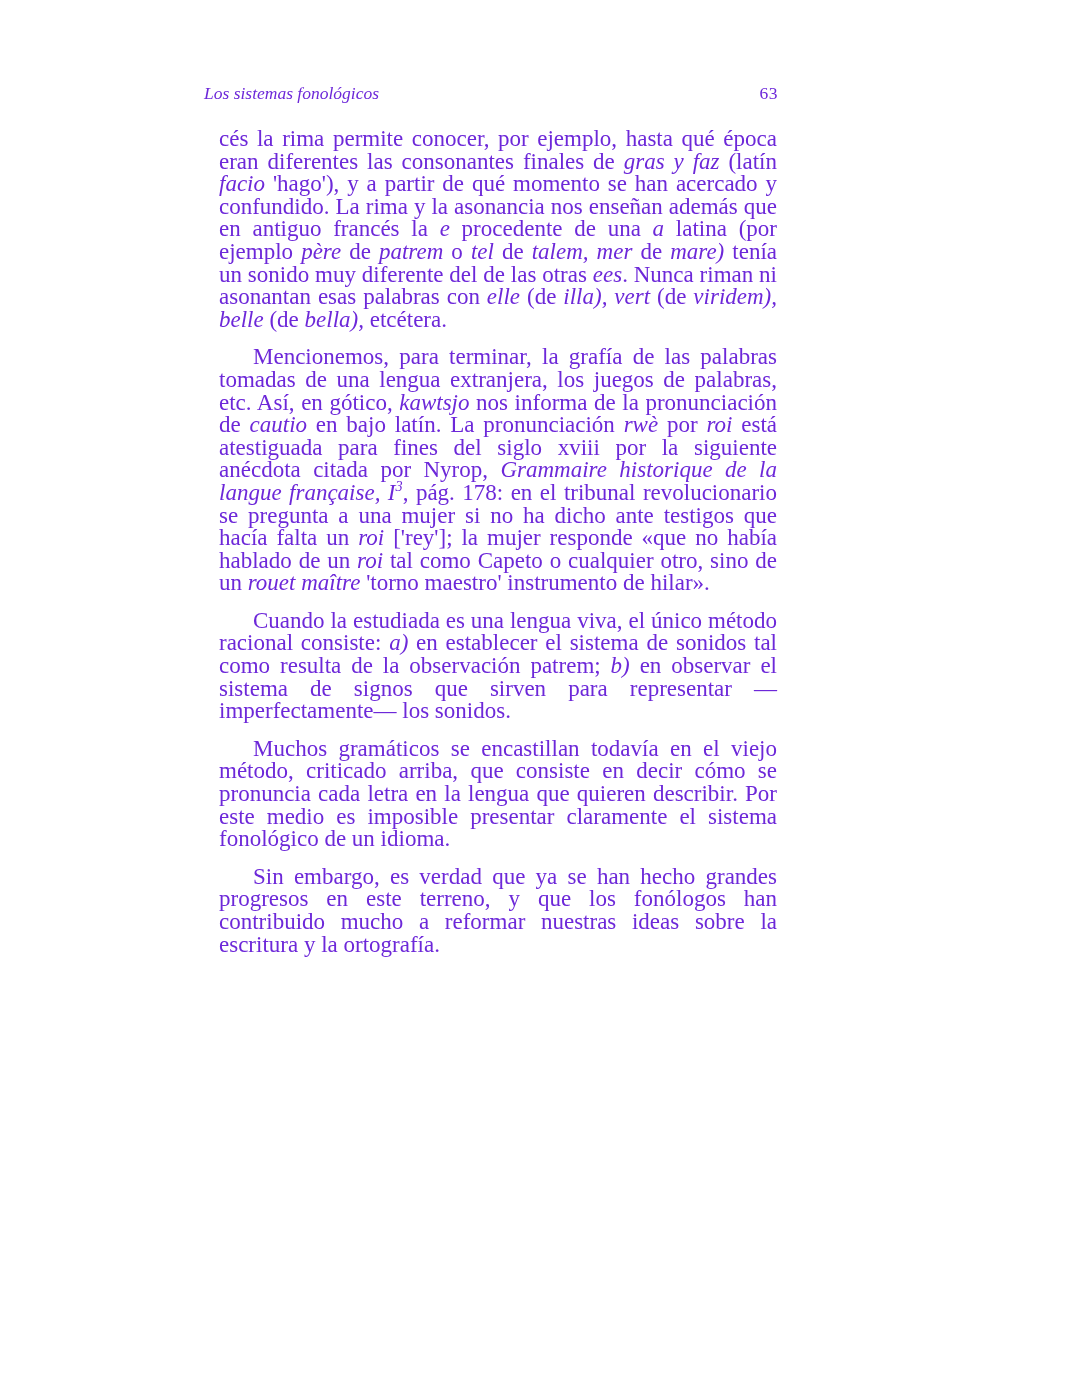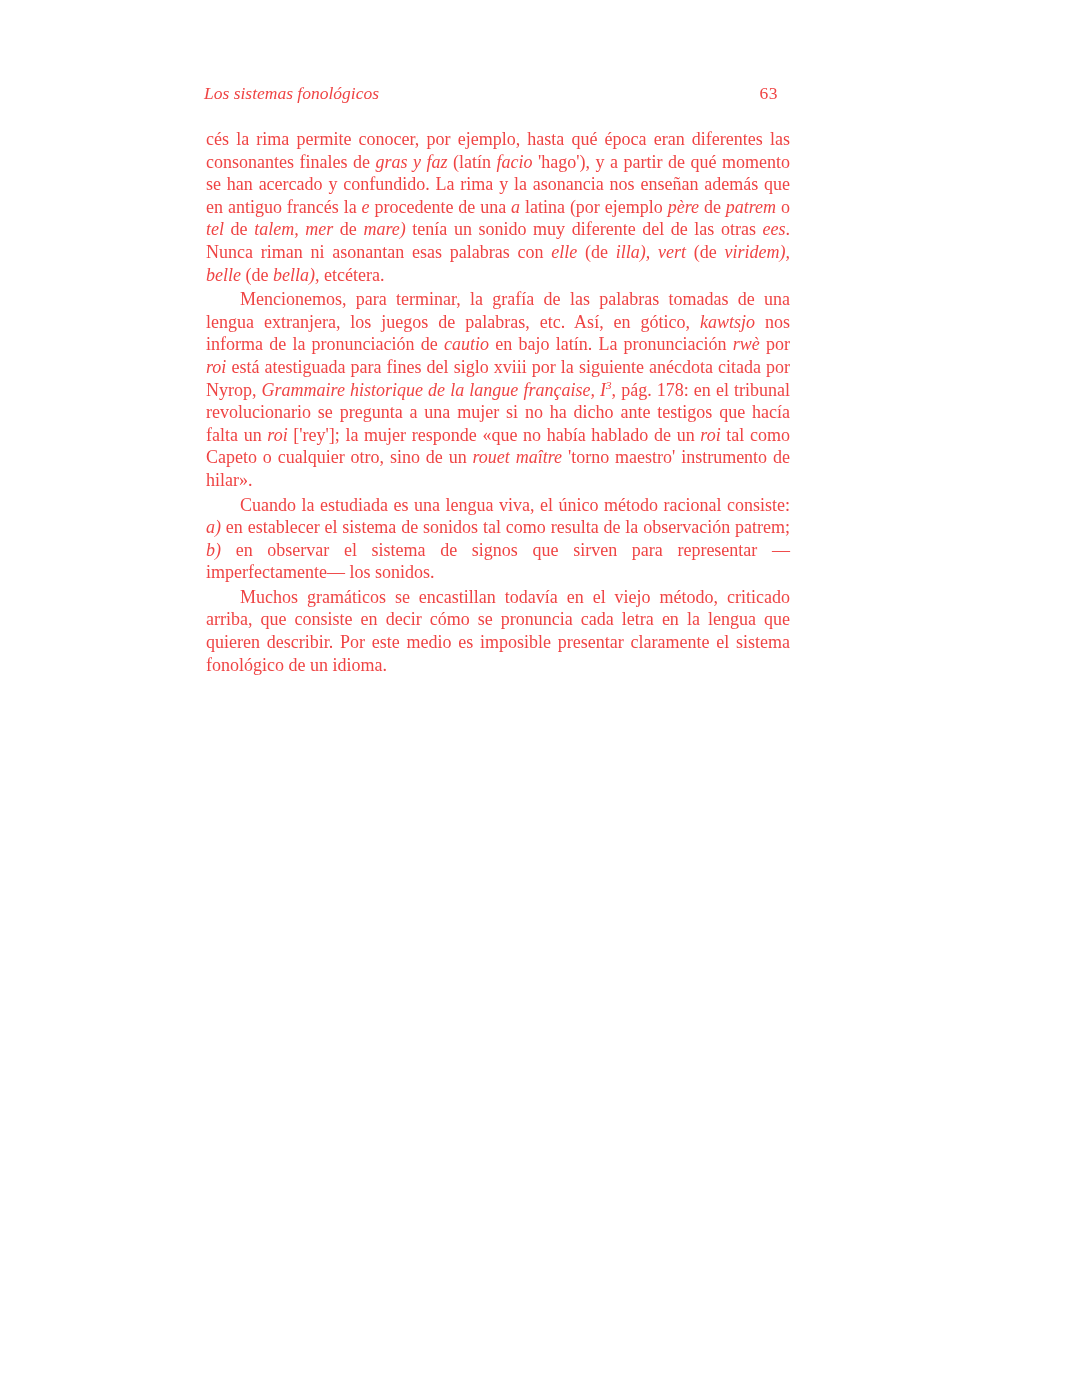--- a/index.html
+++ b/index.html
@@ -7,21 +7,21 @@
     padding: 0;
     background: #ffffff;
   }
   .page {
     position: relative;
     width: 1080px;
     height: 1397px;
     background: #ffffff;
     overflow: hidden;
     font-family: "Liberation Serif", "DejaVu Serif", serif;
-    color: #ef4444;
+    color: #6d28d9;
   }
   .content {
     position: absolute;
     left: 204px;
     top: 82px;
     width: 588px;
   }
   .header {
     display: flex;
     justify-content: space-between;
@@ -31,22 +31,22 @@
     margin-bottom: 24px;
   }
   .running-title {
     font-style: italic;
   }
   .page-number {
     padding-right: 14px;
     letter-spacing: 0.5px;
   }
   .body-text p.para {
-    margin: 2px;
-    font-size: 18px;
+    margin: 15px;
+    font-size: 23px;
     line-height: 22.6px;
     text-align: justify;
     text-justify: inter-word;
   }
   .body-text p.para.indent {
     text-indent: 34px;
   }
   .it {
     font-style: italic;
   }
@@ -63,15 +63,16 @@
   <div class="content">
     <div class="header">
       <span class="running-title">Los sistemas fonológicos</span>
       <span class="page-number">63</span>
     </div>
     <div class="body-text">
         <p class="para"><span>cés la rima permite conocer, por ejemplo, hasta qué época eran diferentes las consonantes finales de </span><span class="it">gras y faz</span><span> (latín </span><span class="it">facio</span><span> 'hago'), y a partir de qué momento se han acercado y confundido. La rima y la asonancia nos enseñan además que en antiguo francés la </span><span class="it">e</span><span> procedente de una </span><span class="it">a</span><span> latina (por ejemplo </span><span class="it">père</span><span> de </span><span class="it">patrem</span><span> o </span><span class="it">tel</span><span> de </span><span class="it">talem, mer</span><span> de </span><span class="it">mare)</span><span> tenía un sonido muy diferente del de las otras </span><span class="it">ees</span><span>. Nunca riman ni asonantan esas palabras con </span><span class="it">elle</span><span> (de </span><span class="it">illa),</span><span> </span><span class="it">vert</span><span> (de </span><span class="it">viridem),</span><span> </span><span class="it">belle</span><span> (de </span><span class="it">bella),</span><span> etcétera.</span></p>
         <p class="para indent"><span>Mencionemos, para terminar, la grafía de las palabras tomadas de una lengua extranjera, los juegos de palabras, etc. Así, en gótico, </span><span class="it">kawtsjo</span><span> nos informa de la pronunciación de </span><span class="it">cautio</span><span> en bajo latín. La pronunciación </span><span class="it">rwè</span><span> por </span><span class="it">roi</span><span> está atestiguada para fines del siglo xviii por la siguiente anécdota citada por Nyrop, </span><span class="it">Grammaire historique de la langue française, I</span><sup class="it">3</sup><span>, pág. 178: en el tribunal revolucionario se pregunta a una mujer si no ha dicho ante testigos que hacía falta un </span><span class="it">roi</span><span> ['rey']; la mujer responde «que no había hablado de un </span><span class="it">roi</span><span> tal como Capeto o cualquier otro, sino de un </span><span class="it">rouet maître</span><span> 'torno maestro' instrumento de hilar».</span></p>
         <p class="para indent"><span>Cuando la estudiada es una lengua viva, el único método racional consiste: </span><span class="it">a)</span><span> en establecer el sistema de sonidos tal como resulta de la observación patrem; </span><span class="it">b)</span><span> en observar el sistema de signos que sirven para representar —imperfectamente— los sonidos.</span></p>
         <p class="para indent"><span>Muchos gramáticos se encastillan todavía en el viejo método, criticado arriba, que consiste en decir cómo se pronuncia cada letra en la lengua que quieren describir. Por este medio es imposible presentar claramente el sistema fonológico de un idioma.</span></p>
+        <p class="para indent"><span>Sin embargo, es verdad que ya se han hecho grandes progresos en este terreno, y que los fonólogos han contribuido mucho a reformar nuestras ideas sobre la escritura y la ortografía.</span></p>
       </div>
   </div>
 </div>
 
 </body></html>

